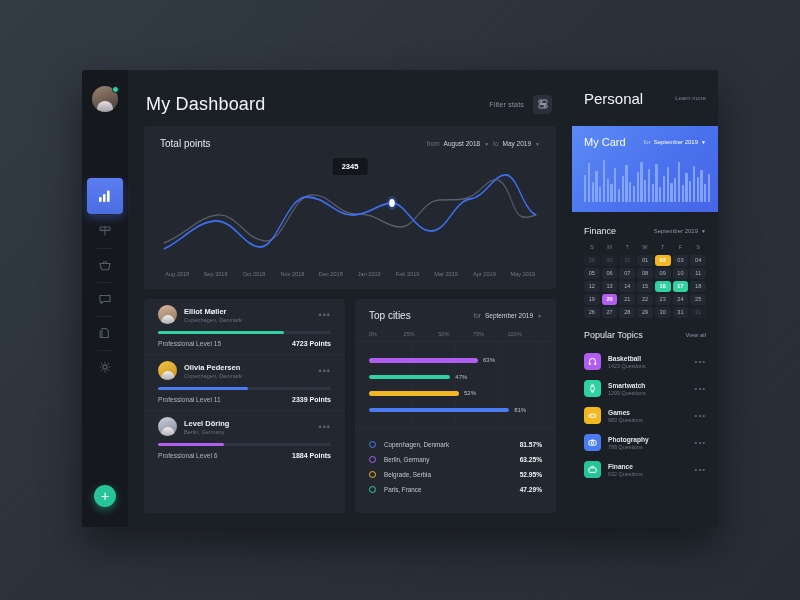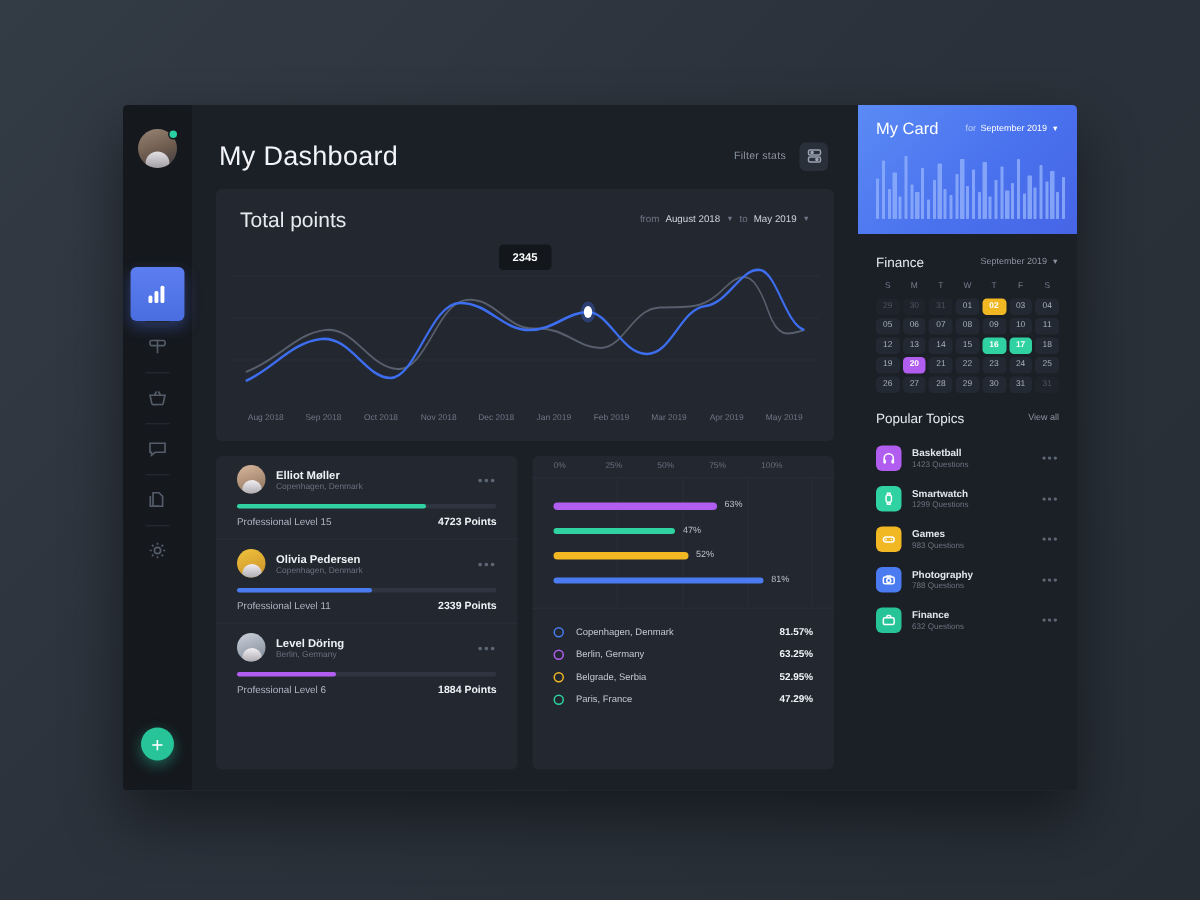--- a/index.html
+++ b/index.html
@@ -79,21 +79,21 @@
   .filter-btn {
     width: 19px; height: 19px; border-radius: 4px; background: #2a303a;
     display: flex; align-items: center; justify-content: center;
   }
 
   .content { flex: 1; padding: 0 16px 14px 16px; display: flex; flex-direction: column; gap: 10px; }
   .card { background: #222730; border-radius: 4px; }
 
   
   .tp-head { display: flex; align-items: center; padding: 12px 16px 8px 16px; }
-  .card-title { font-size: 14px; color: #e6e9ee; }
+  .card-title { font-size: 10px; color: #e6e9ee; }
   .range { margin-left: auto; display: flex; align-items: center; gap: 4px; font-size: 6.5px; }
   .range .muted { color: #6d7684; }
   .range .val { color: #cfd5de; }
   .caret { color: #6d7684; font-size: 5px; }
   .chart-wrap { position: relative; height: 112px; padding: 0 10px; }
   .chart-wrap svg { display: block; width: 100%; height: 100%; }
   .tooltip {
     position: absolute; left: 50%; top: 1px; transform: translateX(-50%);
     background: #13161b; color: #fff; font-size: 7.5px; font-weight: bold;
     padding: 4px 9px; border-radius: 3px;
@@ -339,20 +339,28 @@
     </div>
     <div class="u-bottom">
       <span class="u-level">Professional Level 6</span>
       <span class="u-points">1884 Points</span>
     </div>
   </div>
             </div>
         </div>
 
         <div class="col card">
+          <div class="au-head">
+            <span class="card-title">Top cities</span>
+            <span class="range">
+              <span class="muted">for</span>
+              <span class="val">September 2019</span>
+              <span class="caret">▼</span>
+            </span>
+          </div>
           <div class="tc-axis">
             <span>0%</span>
             <span>25%</span>
             <span>50%</span>
             <span>75%</span>
             <span>100%</span>
           </div>
           <div class="tc-chart">
             <div class="tc-grid">
                 <i></i>
@@ -401,20 +409,24 @@
     <span class="lg-pct">47.29%</span>
   </div>
             </div>
         </div>
 
       </div>
     </div>
   </div>
 
   <div class="right">
+    <div class="right-head">
+      <span class="right-title">Personal</span>
+      <span class="learn">Learn more</span>
+    </div>
 
     <div class="mycard">
       <div class="mycard-head">
         <span class="mycard-title">My Card</span>
         <span class="mycard-range">
           <span class="m">for</span>
           <span class="v">September 2019</span>
           <span class="v" style="font-size:5px">▼</span>
         </span>
       </div>

